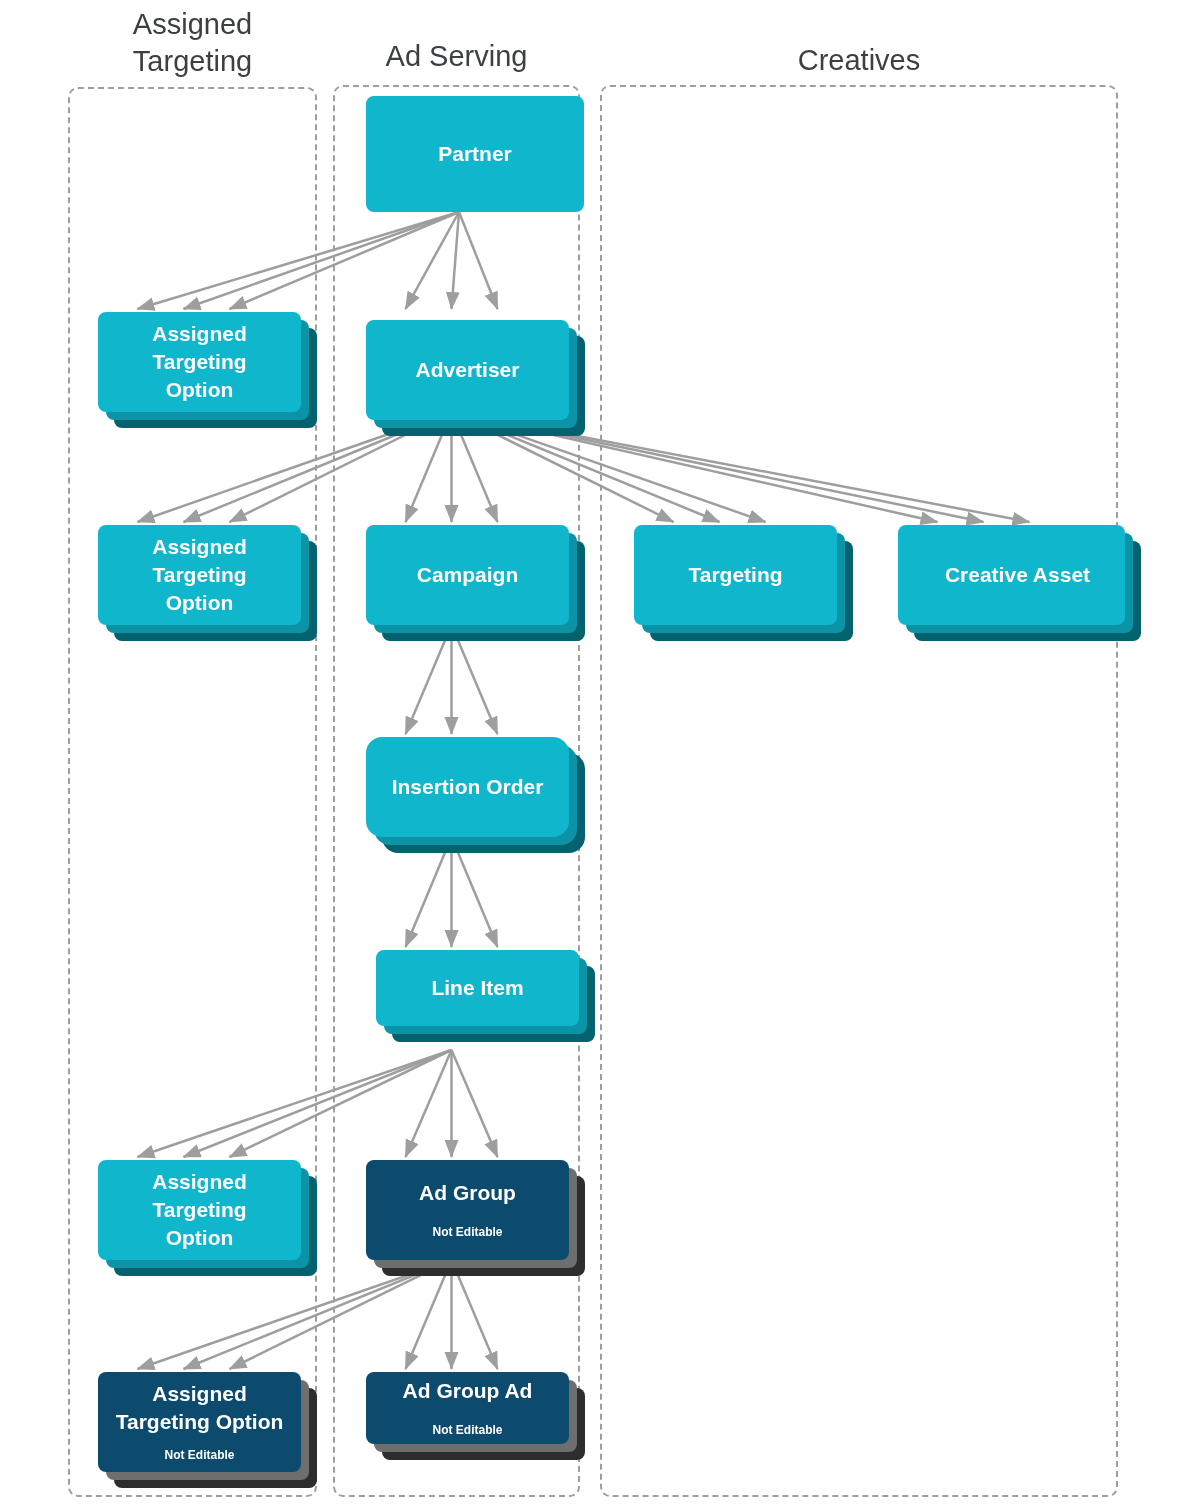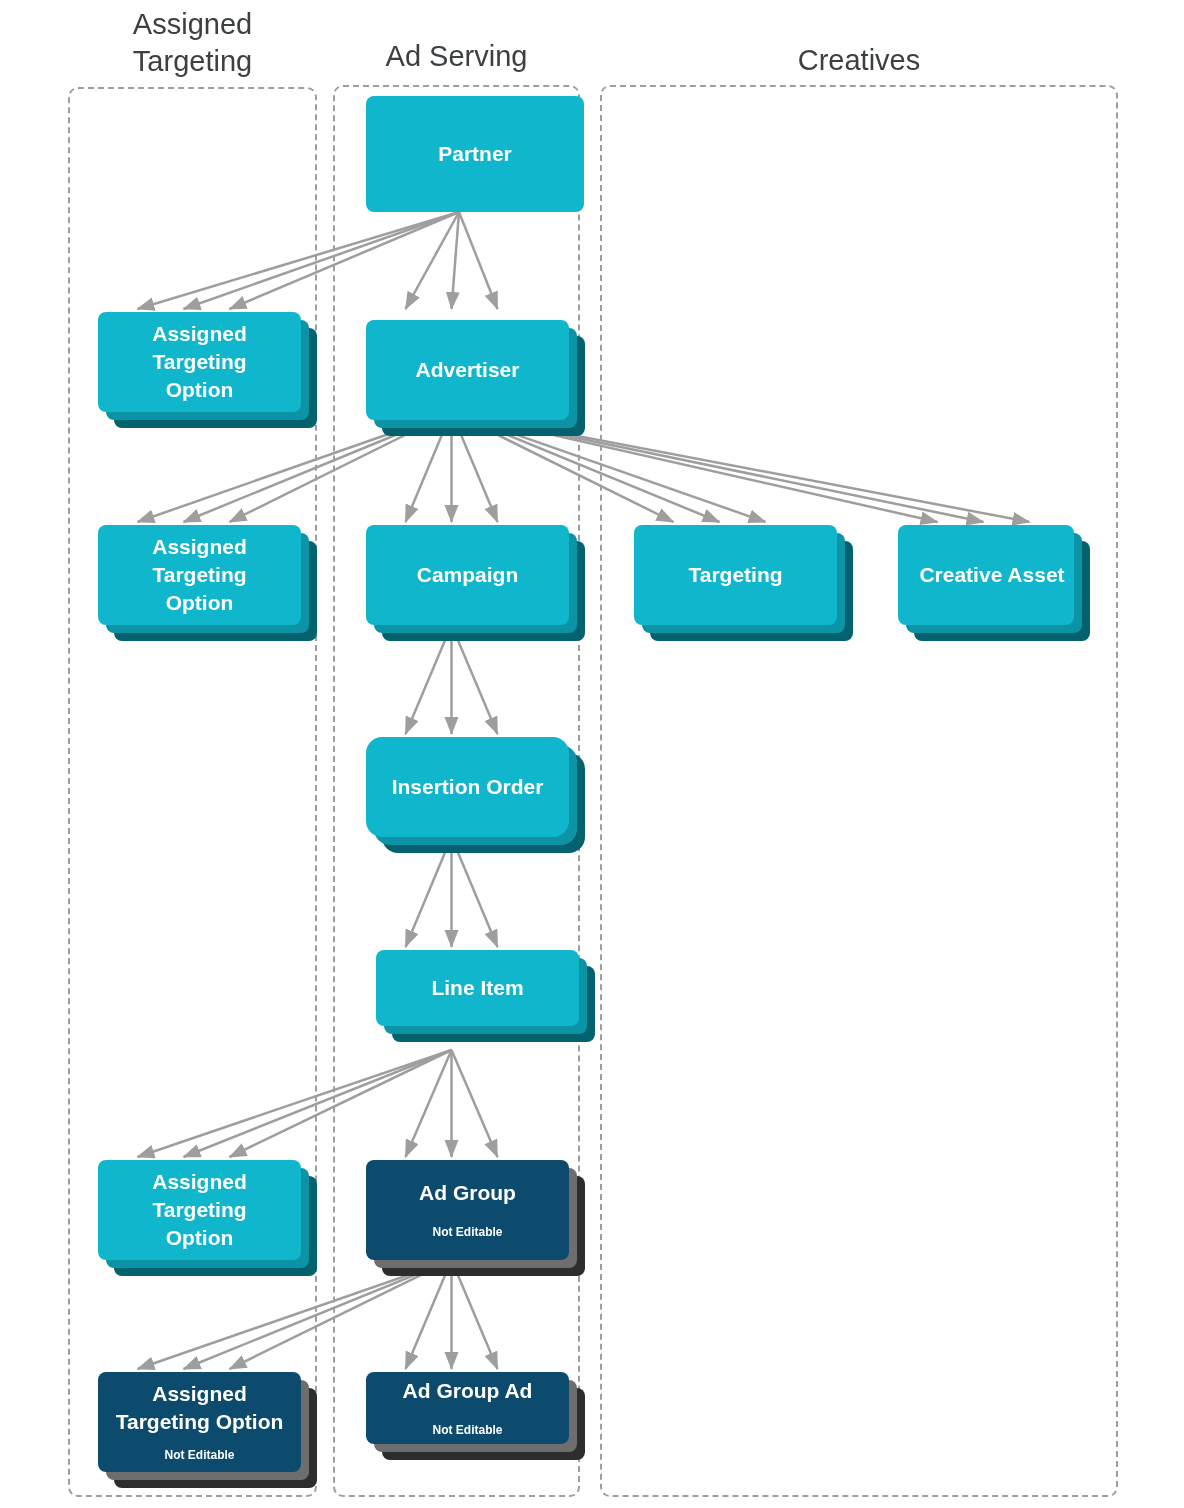--- a/index.html
+++ b/index.html
@@ -41,21 +41,21 @@
   .node-label { font-size:21px; line-height:28px; white-space:pre-line; }
   .node-sublabel { font-size:12px; line-height:18px; margin-top:16px; }
 
   
   .p-partner        { left:350px; top:96px;   width:218px; height:116px; }
   .p-ato1           { left:82px;  top:312px;  width:203px; height:100px; }
   .p-advertiser     { left:350px; top:320px;  width:203px; height:100px; }
   .p-ato2           { left:82px;  top:525px;  width:203px; height:100px; }
   .p-campaign       { left:350px; top:525px;  width:203px; height:100px; }
   .p-creative       { left:618px; top:525px;  width:203px; height:100px; }
-  .p-creative-asset { left:882px; top:525px;  width:176px; height:100px;padding-left:12px; }
+  .p-creative-asset { left:882px; top:525px;  width:227px; height:100px;padding-left:12px; }
   .p-insertion-order{ left:350px; top:737px;  width:203px; height:100px;border-radius:16px; }
   .p-line-item      { left:360px; top:950px;  width:203px; height:76px; }
   .p-ato3           { left:82px;  top:1160px; width:203px; height:100px; }
   .p-ad-group       { left:350px; top:1160px; width:203px; height:100px; }
   .p-ato4           { left:82px;  top:1372px; width:203px; height:100px; }
   .p-ad-group-ad    { left:350px; top:1372px; width:203px; height:72px; }
 
   
   #edges { position:absolute; left:0; top:0; pointer-events:none; }
   #edges line { stroke:#9e9e9e; stroke-width:2.5; }

